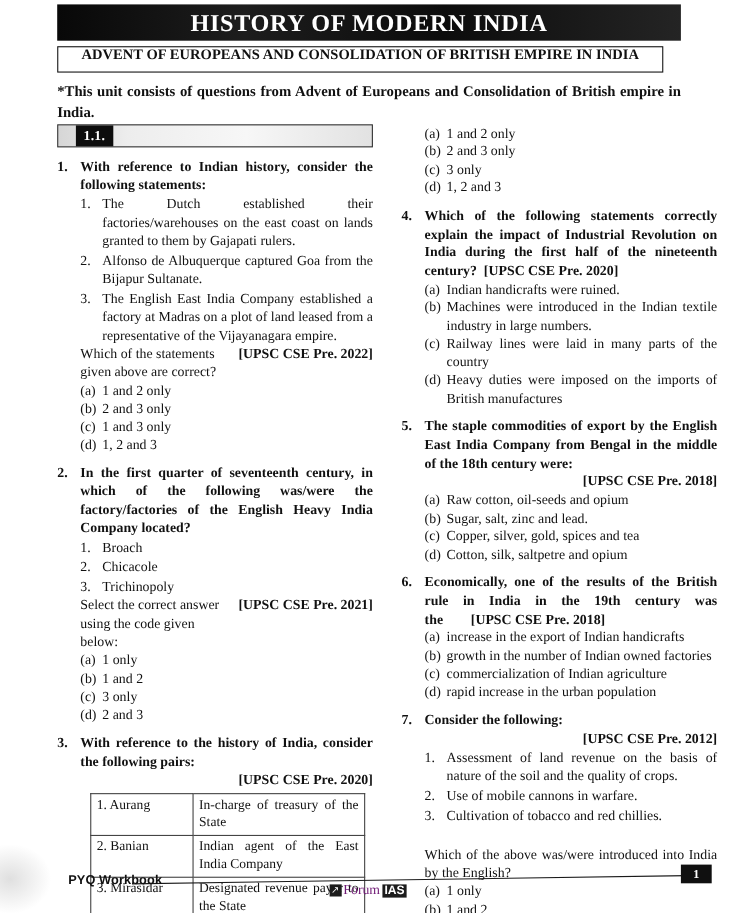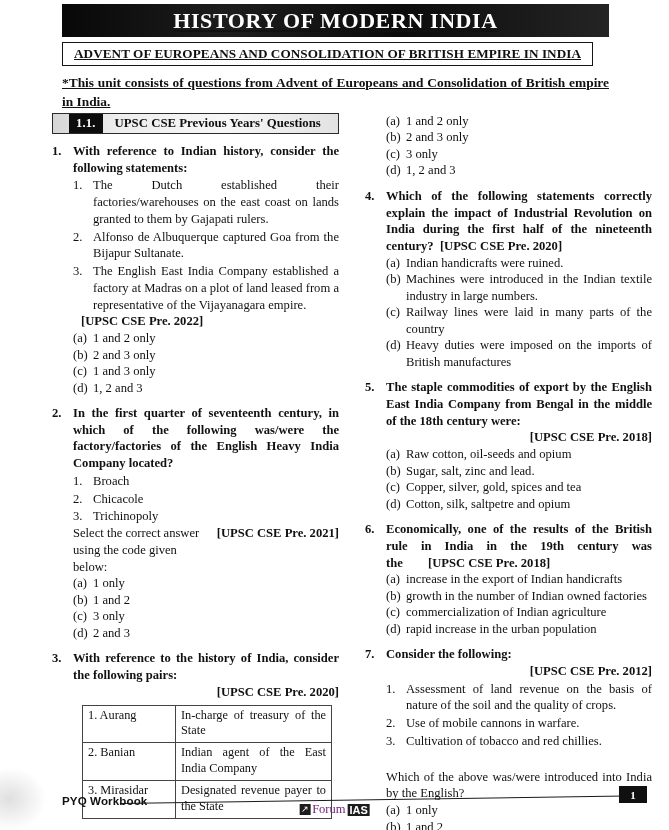--- a/index.html
+++ b/index.html
@@ -14,22 +14,21 @@
     font-family: "Liberation Serif", serif;
     color: #111111;
     overflow: hidden;
   }
   .page {
     position: absolute;
     left: 0; top: 0;
     width: 669px;
     height: 830px;
     box-sizing: border-box;
-    padding: 0 24px;
-    text-decoration: underline;
+    padding: 0 14px;
   }
 
   
   .title-banner {
     margin: 4px 36px 0 38px;
     height: 33px;
     background: linear-gradient(90deg, #080808 0%, #1d1d1d 30%, #0c0c0c 62%, #242424 100%);
     display: flex;
     align-items: center;
     justify-content: center;
@@ -41,21 +40,21 @@
     letter-spacing: 0.6px;
     line-height: 1;
   }
 
   
   .subtitle-box {
     margin: 5px 52px 0 38px;
     border: 1.6px solid #151515;
     height: 22px;
     display: flex;
-    align-items: center;
+    align-items: flex-start;
     justify-content: center;
   }
   .subtitle-box .txt {
     font-size: 13.2px;
     font-weight: bold;
     letter-spacing: 0.05px;
     line-height: 1;
   }
 
   
@@ -324,40 +323,40 @@
   </div>
 
   <div class="intro-note">*This unit consists of questions from Advent of Europeans and Consolidation of British empire in India.</div>
 
   <div class="columns">
 
     <div class="col">
 
       <div class="section-bar">
         <span class="num">1.1.</span>
-        <span class="label">UPSC CSE Previous Years' Questions</span>
       </div>
 
       <div class="q">
         <div class="q-num">1.</div>
         <div class="q-body">
           <div class="q-stem">With reference to Indian history, consider the following statements:</div>
           <div class="stmt">
             <span class="stmt-n">1.</span>
             <span class="stmt-t">The Dutch established their factories/warehouses on the east coast on lands granted to them by Gajapati rulers.</span>
           </div>
           <div class="stmt">
             <span class="stmt-n">2.</span>
             <span class="stmt-t">Alfonso de Albuquerque captured Goa from the Bijapur Sultanate.</span>
           </div>
           <div class="stmt">
             <span class="stmt-n">3.</span>
             <span class="stmt-t">The English East India Company established a factory at Madras on a plot of land leased from a representative of the Vijayanagara empire.</span>
           </div>
           <div class="lead-row">
+            <span>Which of the statements given above are correct?</span>
             <span class="src">[UPSC CSE Pre. 2022]</span>
           </div>
           <div class="opt">
             <span class="opt-k">(a)</span>
             <span class="opt-t nj">1 and 2 only</span>
           </div>
           <div class="opt">
             <span class="opt-k">(b)</span>
             <span class="opt-t nj">2 and 3 only</span>
           </div>

